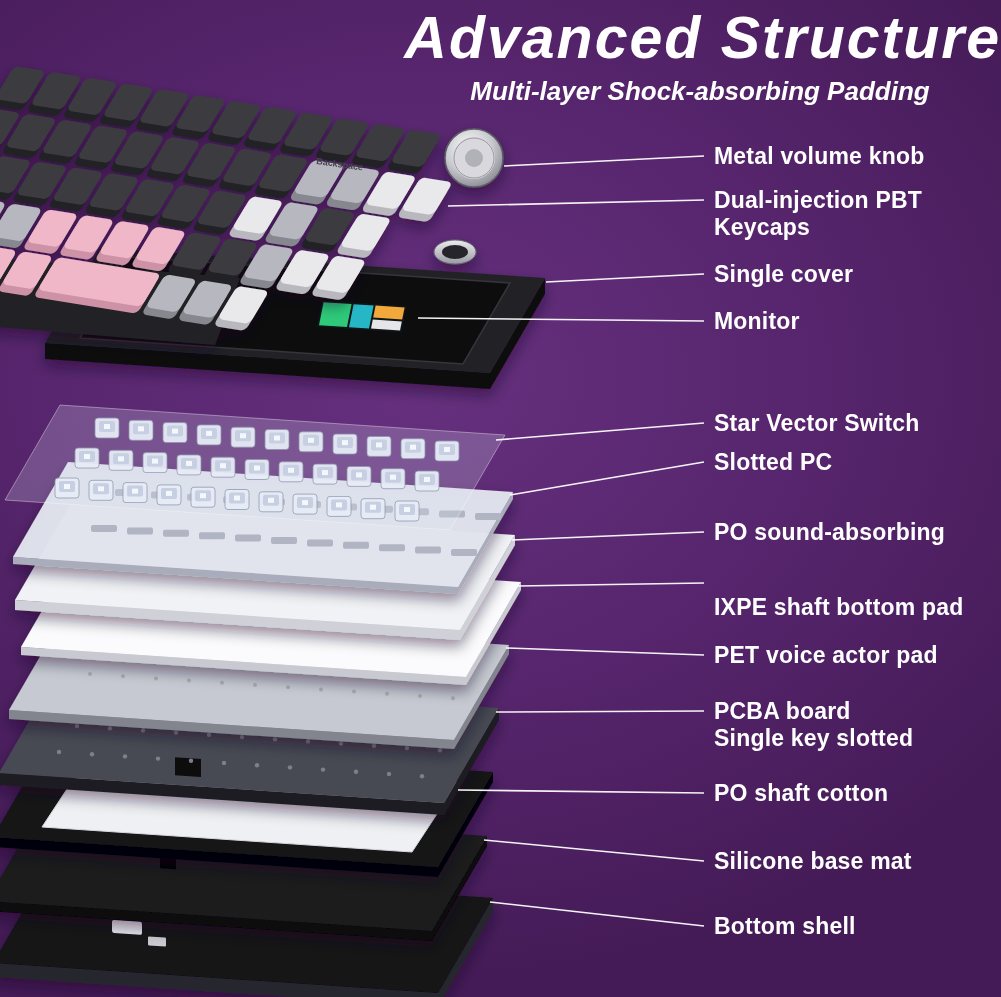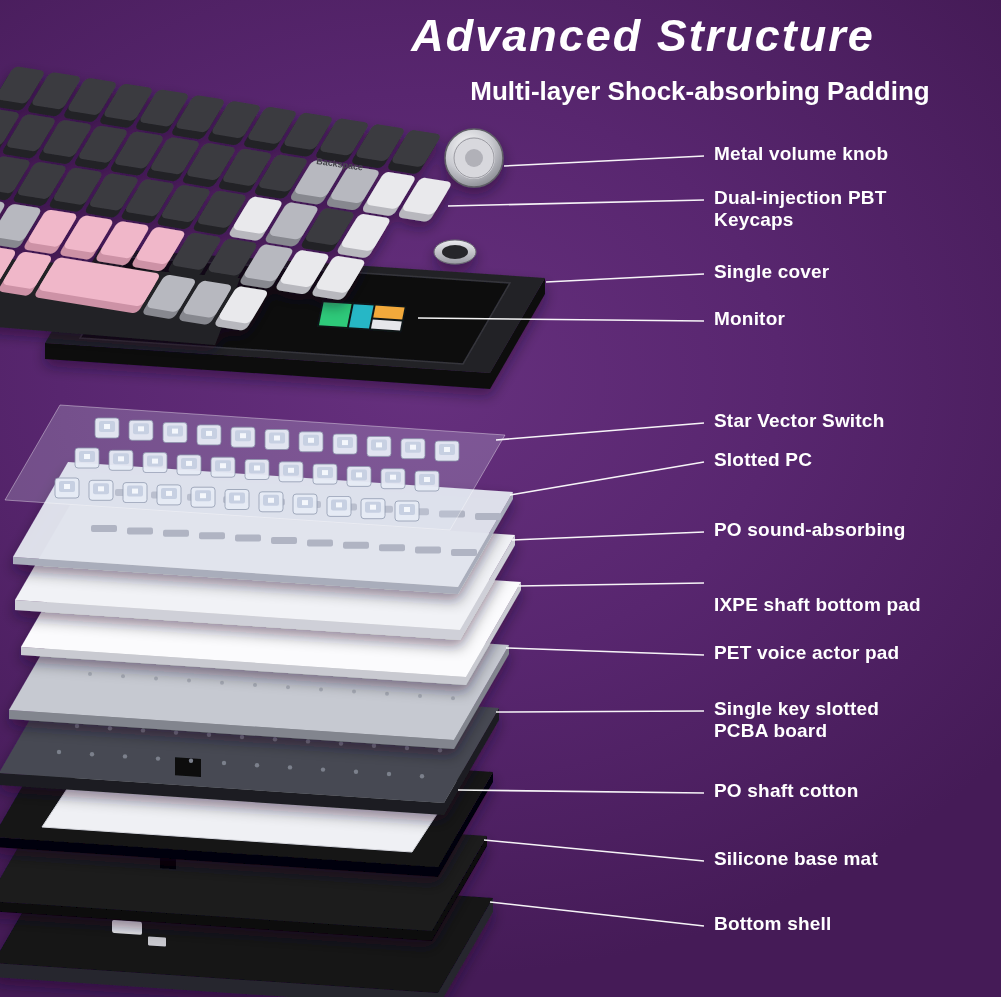--- a/index.html
+++ b/index.html
@@ -3,29 +3,29 @@
 <meta charset="utf-8">
 <style>
   html,body{margin:0;padding:0;background:#3f1a52;}
   .stage{
     position:relative;width:1001px;height:997px;overflow:hidden;
     background:radial-gradient(ellipse 75% 60% at 42% 38%, #66307e 0%, #58266f 48%, #451b57 100%);
     font-family:"Liberation Sans",sans-serif;color:#fff;
   }
   .stage svg{position:absolute;left:0;top:0;}
   .title{
-    position:absolute;left:285px;top:10px;width:716px;text-align:center;
-    font-size:45px;font-weight:bold;font-style:italic;letter-spacing:2px;white-space:nowrap;
+    position:absolute;left:285px;top:4px;width:716px;text-align:right;
+    font-size:59px;font-weight:bold;font-style:italic;letter-spacing:2px;white-space:nowrap;
   }
   .subtitle{
     position:absolute;left:440px;top:76px;width:520px;text-align:center;
-    font-size:26px;font-weight:bold;white-space:nowrap;
+    font-size:26px;font-weight:bold;font-style:italic;white-space:nowrap;
   }
   .callout{
-    position:absolute;left:714px;font-size:19px;font-weight:bold;
+    position:absolute;left:714px;font-size:23px;font-weight:bold;
     line-height:1.16;letter-spacing:0.2px;white-space:nowrap;
   }
   .callout span{display:block;}
 </style>
 </head>
 <body>
 
 <div class="stage">
 
   <svg width="1001" height="997" viewBox="0 0 1001 997">
@@ -468,22 +468,22 @@
     <div class="callout" style="top:519px">
       <span>PO sound-absorbing</span>
     </div>
     <div class="callout" style="top:594px">
       <span>IXPE shaft bottom pad</span>
     </div>
     <div class="callout" style="top:642px">
       <span>PET voice actor pad</span>
     </div>
     <div class="callout" style="top:698px">
+      <span>PCBA board</span>
       <span>Single key slotted</span>
-      <span>PCBA board</span>
     </div>
     <div class="callout" style="top:780px">
       <span>PO shaft cotton</span>
     </div>
     <div class="callout" style="top:848px">
       <span>Silicone base mat</span>
     </div>
     <div class="callout" style="top:913px">
       <span>Bottom shell</span>
     </div>

